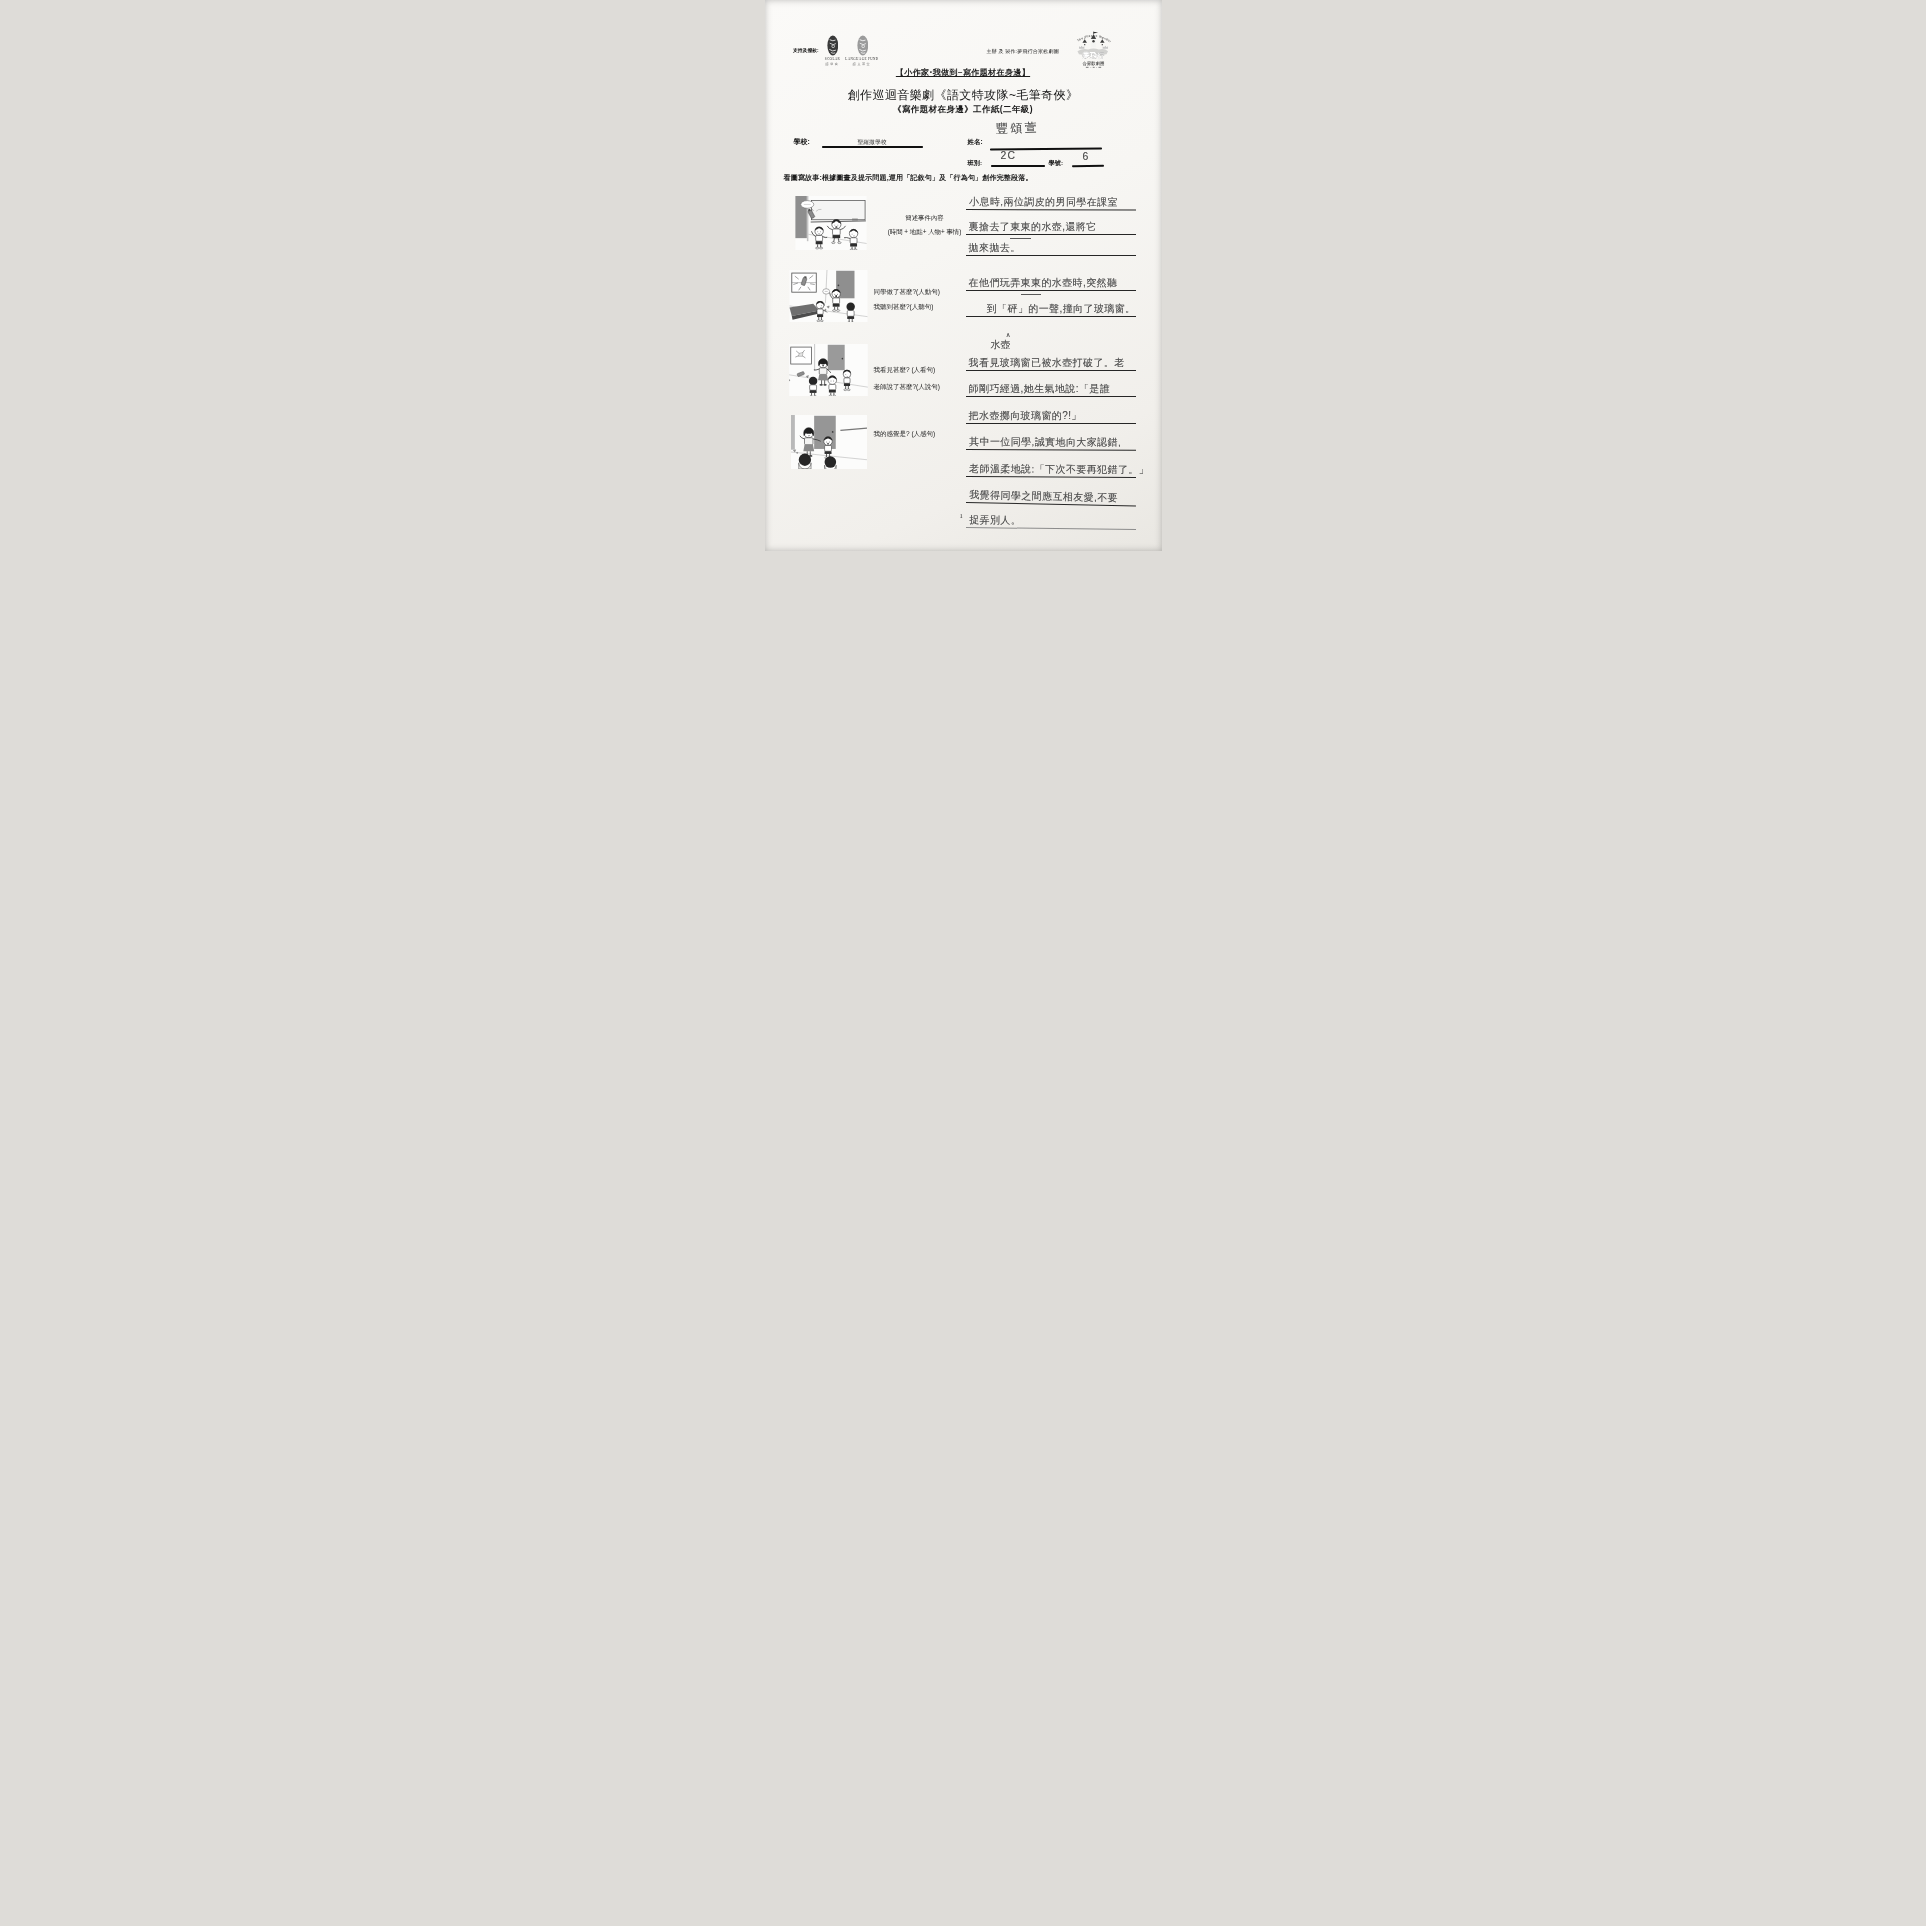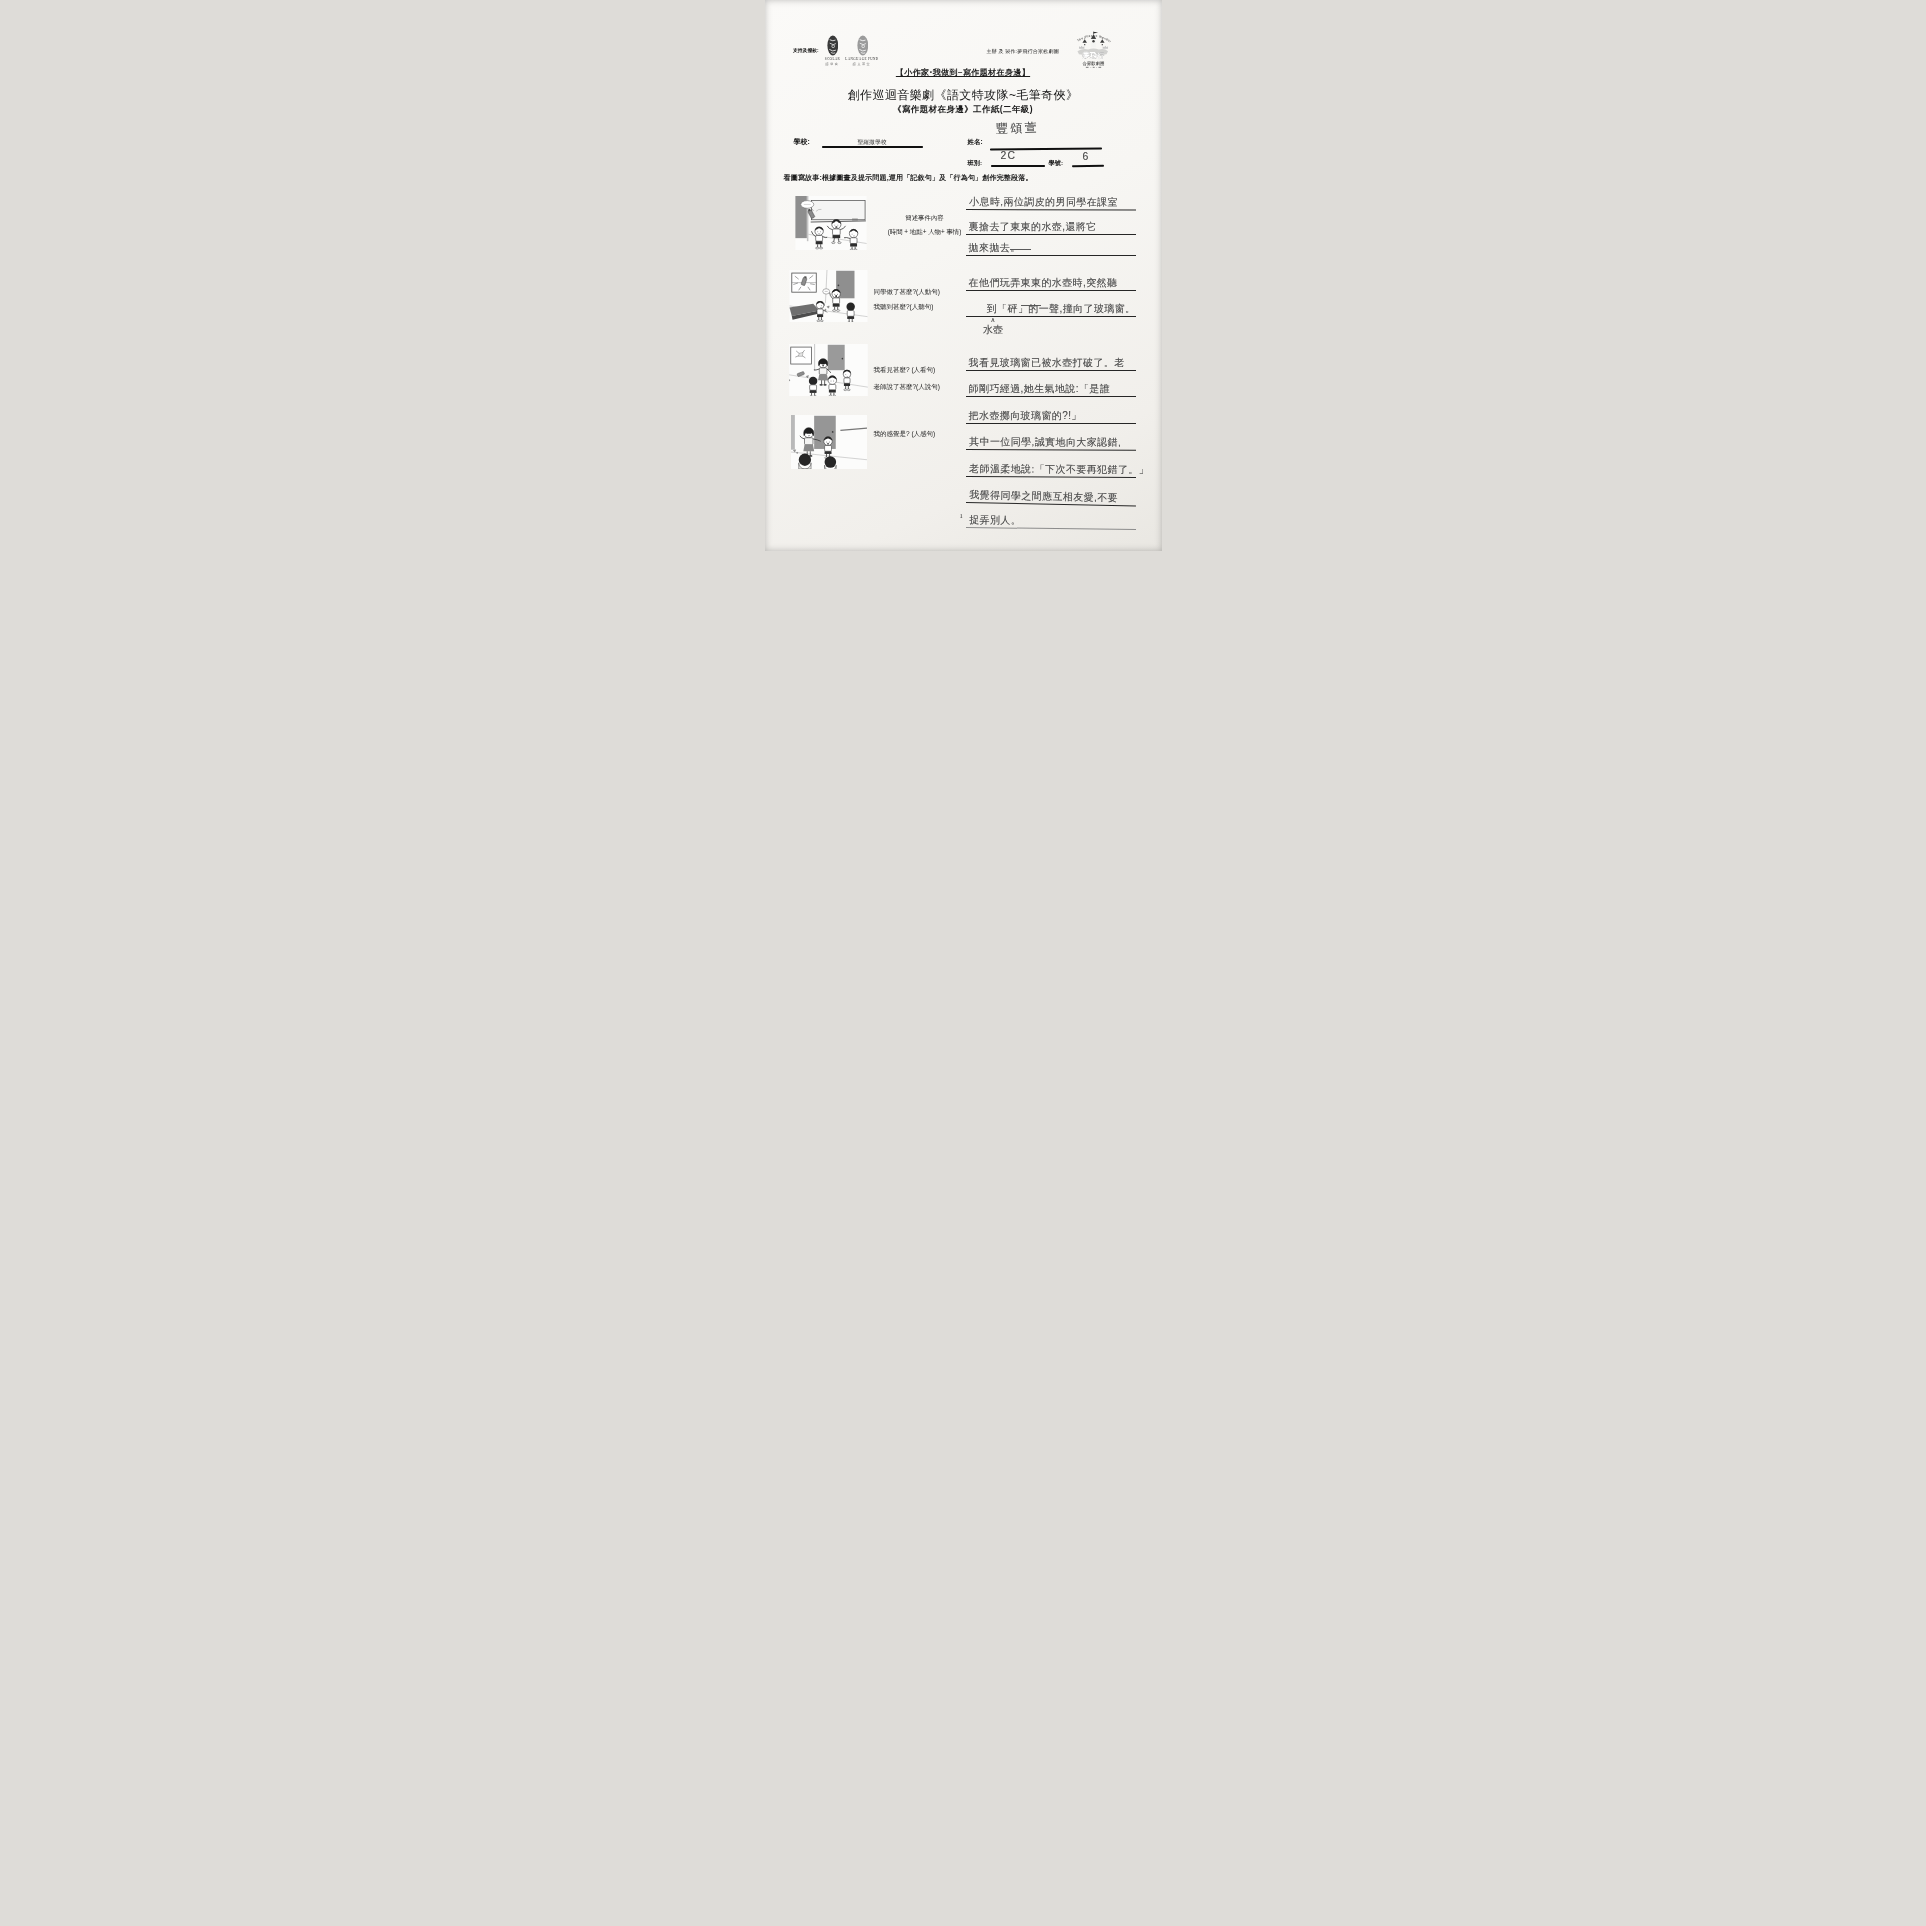--- a/index.html
+++ b/index.html
@@ -27,21 +27,21 @@
     line-height:1;
   }
   
   .arow{
     position:absolute;left:201px;width:170px;height:23px;
     border-bottom:1.2px solid #262626;
     display:flex;align-items:flex-end;
     transform-origin:left bottom;
   }
   .arow .hw{font-size:10px;letter-spacing:0.4px;padding:0 0 1.9px 3.1px;}
-  .uname{border-bottom:1px solid #5a5a5a;padding-bottom:17px;}
+  .uname{border-bottom:1px solid #5a5a5a;padding-bottom:6px;}
   .field-line{position:absolute;background:#101010;height:1.5px;border-radius:0.8px;}
   .label{font-weight:bold;color:#141414;white-space:nowrap;}
   .prompt{color:#1d1d1d;white-space:nowrap;}
   .sponsor-en{font-family:"Liberation Serif","DejaVu Serif",serif;font-size:3.3px;letter-spacing:0.4px;color:#2d2d2d;white-space:nowrap;}
   .sponsor-cn{font-size:3.1px;letter-spacing:1.5px;color:#555;white-space:nowrap;}
   svg text{font-family:"Liberation Sans","DejaVu Sans",sans-serif;}
 </style>
 </head>
 <body>
 
@@ -414,21 +414,21 @@
   <div class="arow" style="top:232px;">
     <span class="hw">拋來拋去。</span>
   </div>
   <div class="arow" style="top:267px;">
     <span class="hw"><span>在他們玩弄</span><span class="uname">東東</span><span>的水壺時,突然聽</span></span>
   </div>
   <div class="arow" style="top:293px;justify-content:flex-end;">
     <span class="hw">到「砰」的一聲,撞向了玻璃窗。</span>
   </div>
 
-  <div class="abs center" style="left:211px;top:317px;width:35px;">
+  <div class="abs center" style="left:211px;top:332px;width:35px;text-align:right;">
     <div class="hw" style="font-size:6.5px;line-height:5.4px;letter-spacing:0;">∧</div>
     <div class="hw" style="font-size:10px;margin-top:2.3px;">水壺</div>
   </div>
 
   <div class="arow" style="top:347px;">
     <span class="hw">我看見玻璃窗已被水壺打破了。老</span>
   </div>
   <div class="arow" style="top:373px;">
     <span class="hw">師剛巧經過,她生氣地說:「是誰</span>
   </div>

